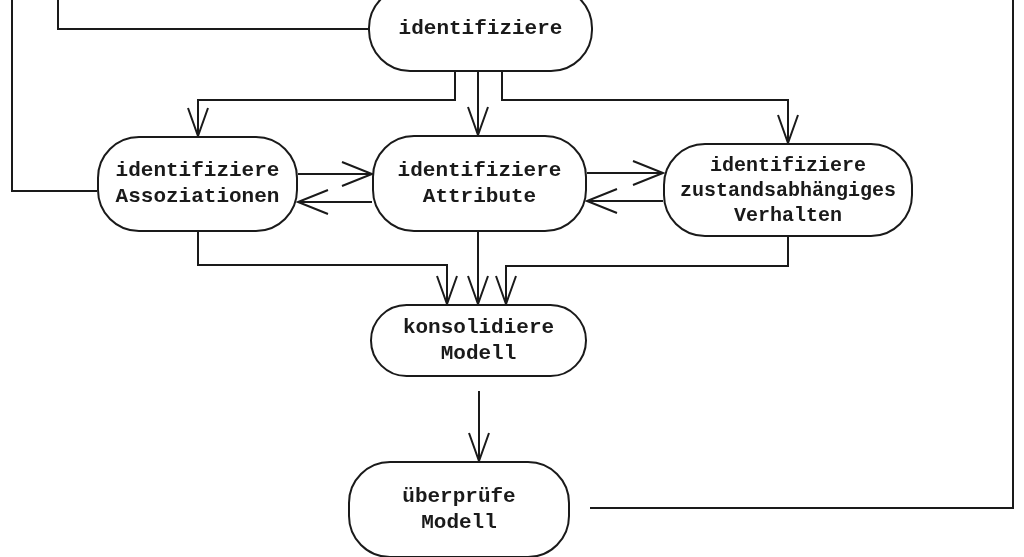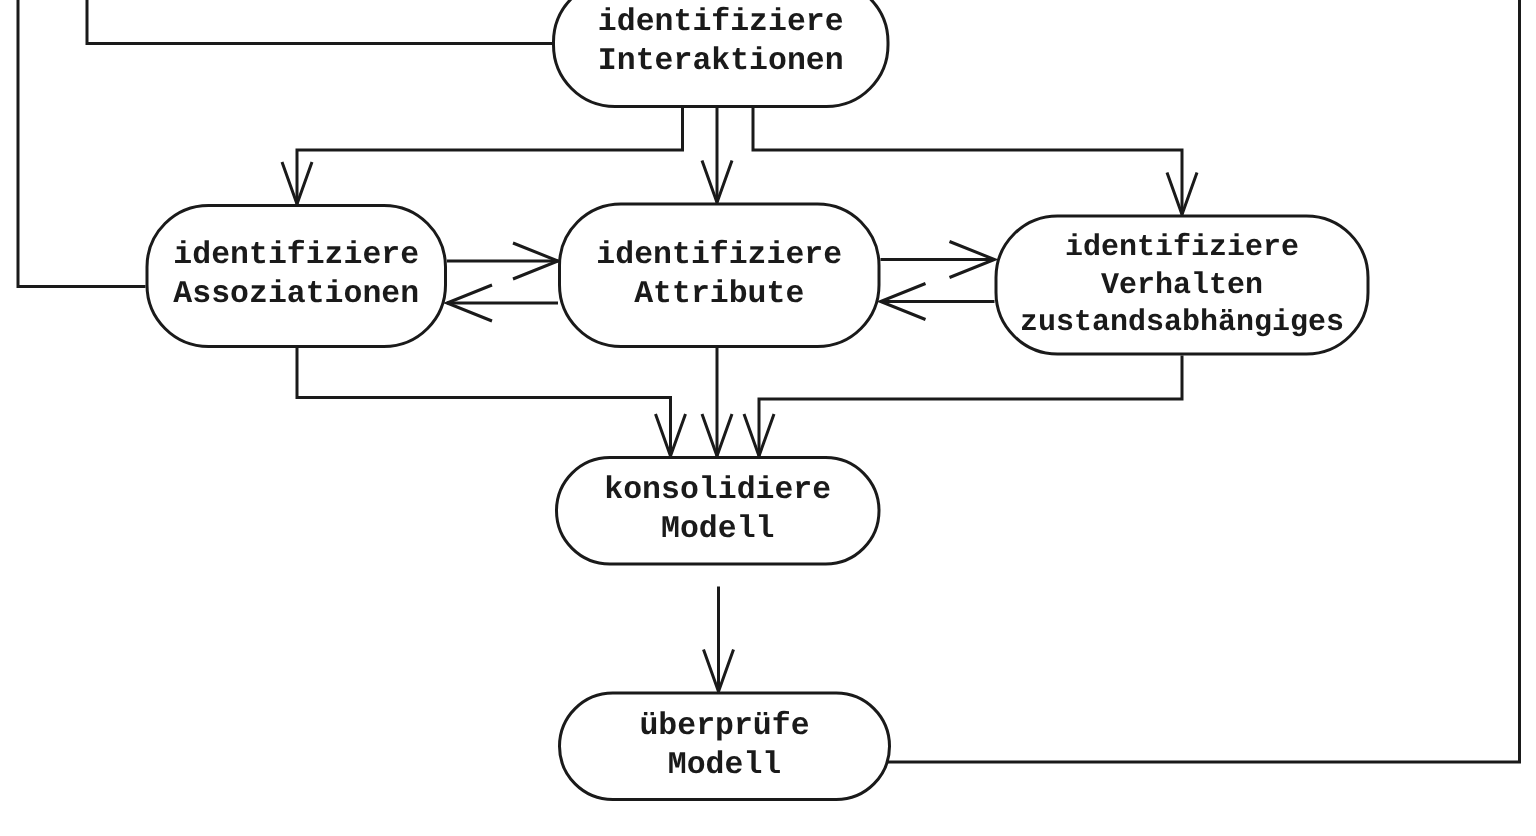--- a/index.html
+++ b/index.html
@@ -95,42 +95,41 @@
       <path d="M469,433 L479,461 L489,433"></path>
     </g>
 
     <g>
       <path d="M590,508 L1013,508 L1013,0"></path>
     </g>
   </svg>
 
   <div class="node" style="left:368px; top:-14px; width:225px; height:86px;">
     <span>identifiziere</span>
-    <span>Interaktionen</span>
   </div>
 
   <div class="node" style="left:97px; top:136px; width:201px; height:96px;">
     <span>identifiziere</span>
     <span>Assoziationen</span>
   </div>
 
   <div class="node" style="left:372px; top:135px; width:215px; height:97px;">
     <span>identifiziere</span>
     <span>Attribute</span>
   </div>
 
   <div class="node three-lines" style="left:663px; top:143px; width:250px; height:94px;">
     <span>identifiziere</span>
+    <span>zustandsabhängiges</span>
     <span>Verhalten</span>
-    <span>zustandsabhängiges</span>
   </div>
 
   <div class="node" style="left:370px; top:304px; width:217px; height:73px;">
     <span>konsolidiere</span>
     <span>Modell</span>
   </div>
 
-  <div class="node" style="left:372px; top:461px; width:222px; height:73px;">
+  <div class="node" style="left:348px; top:461px; width:222px; height:97px;">
     <span>überprüfe</span>
     <span>Modell</span>
   </div>
 
 </div>
 
 </body></html>

